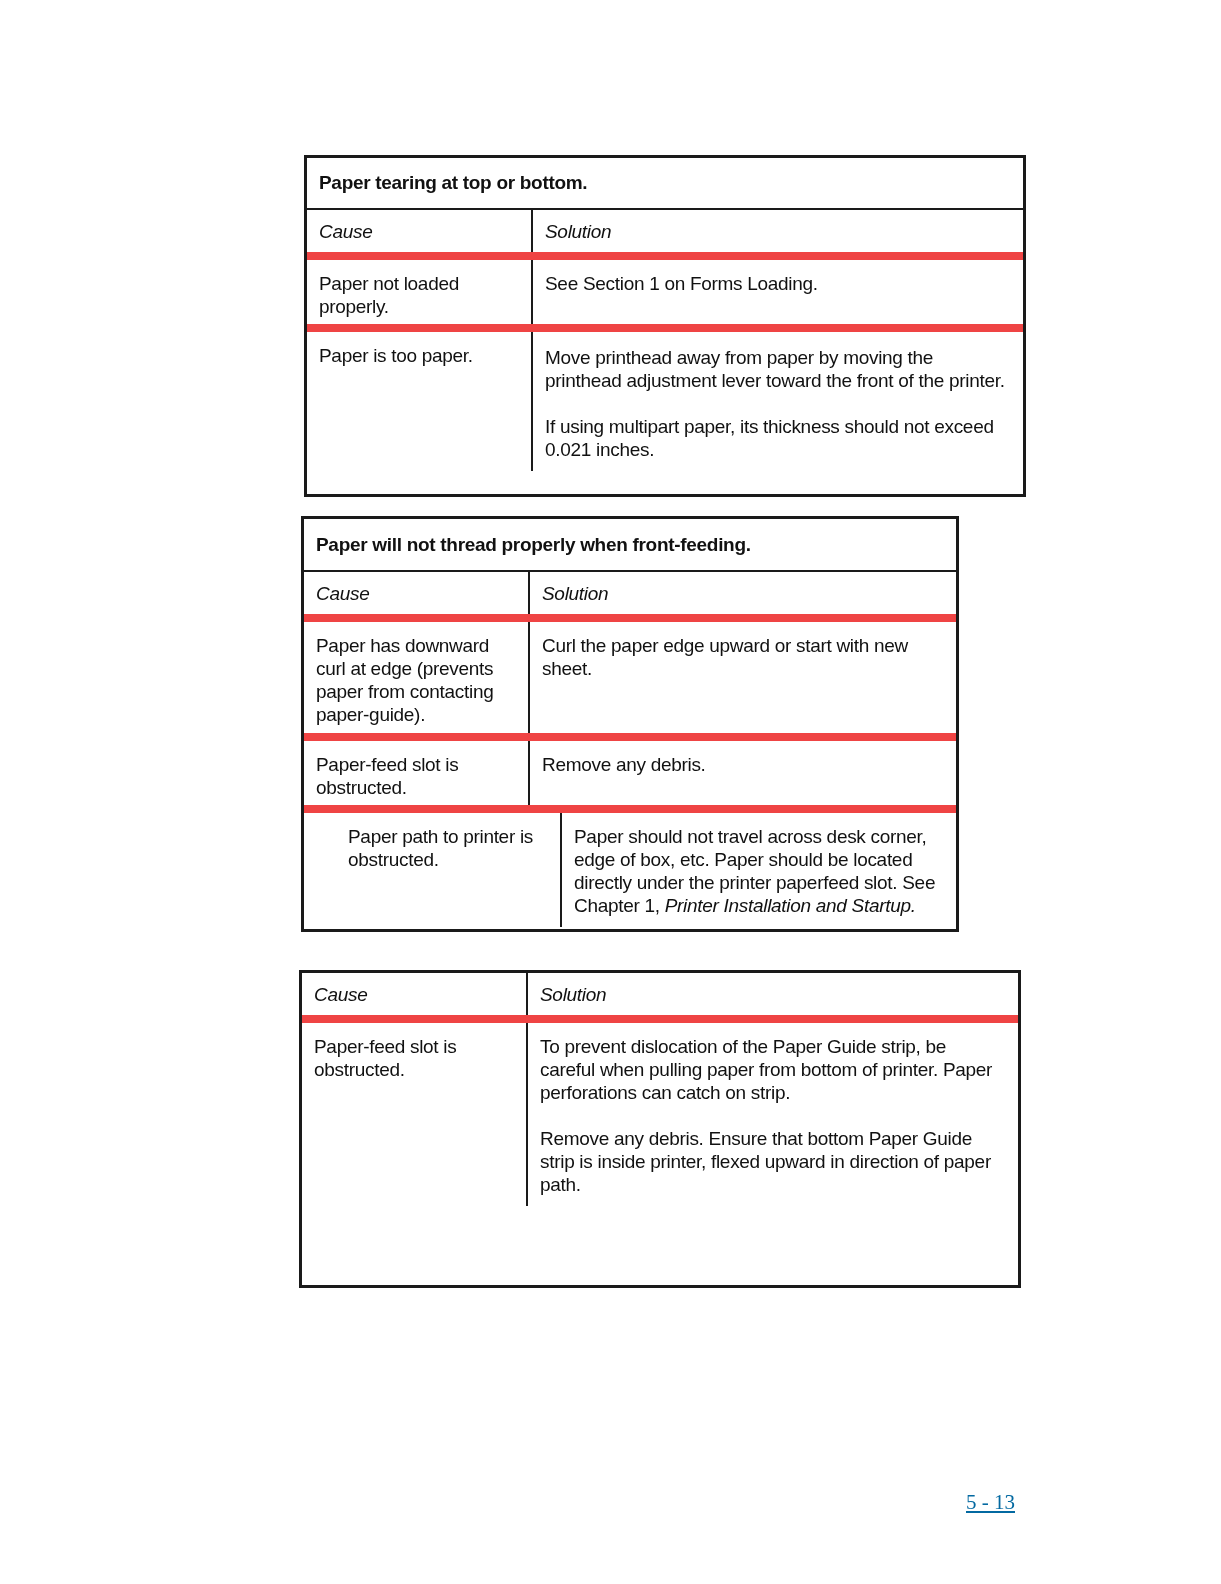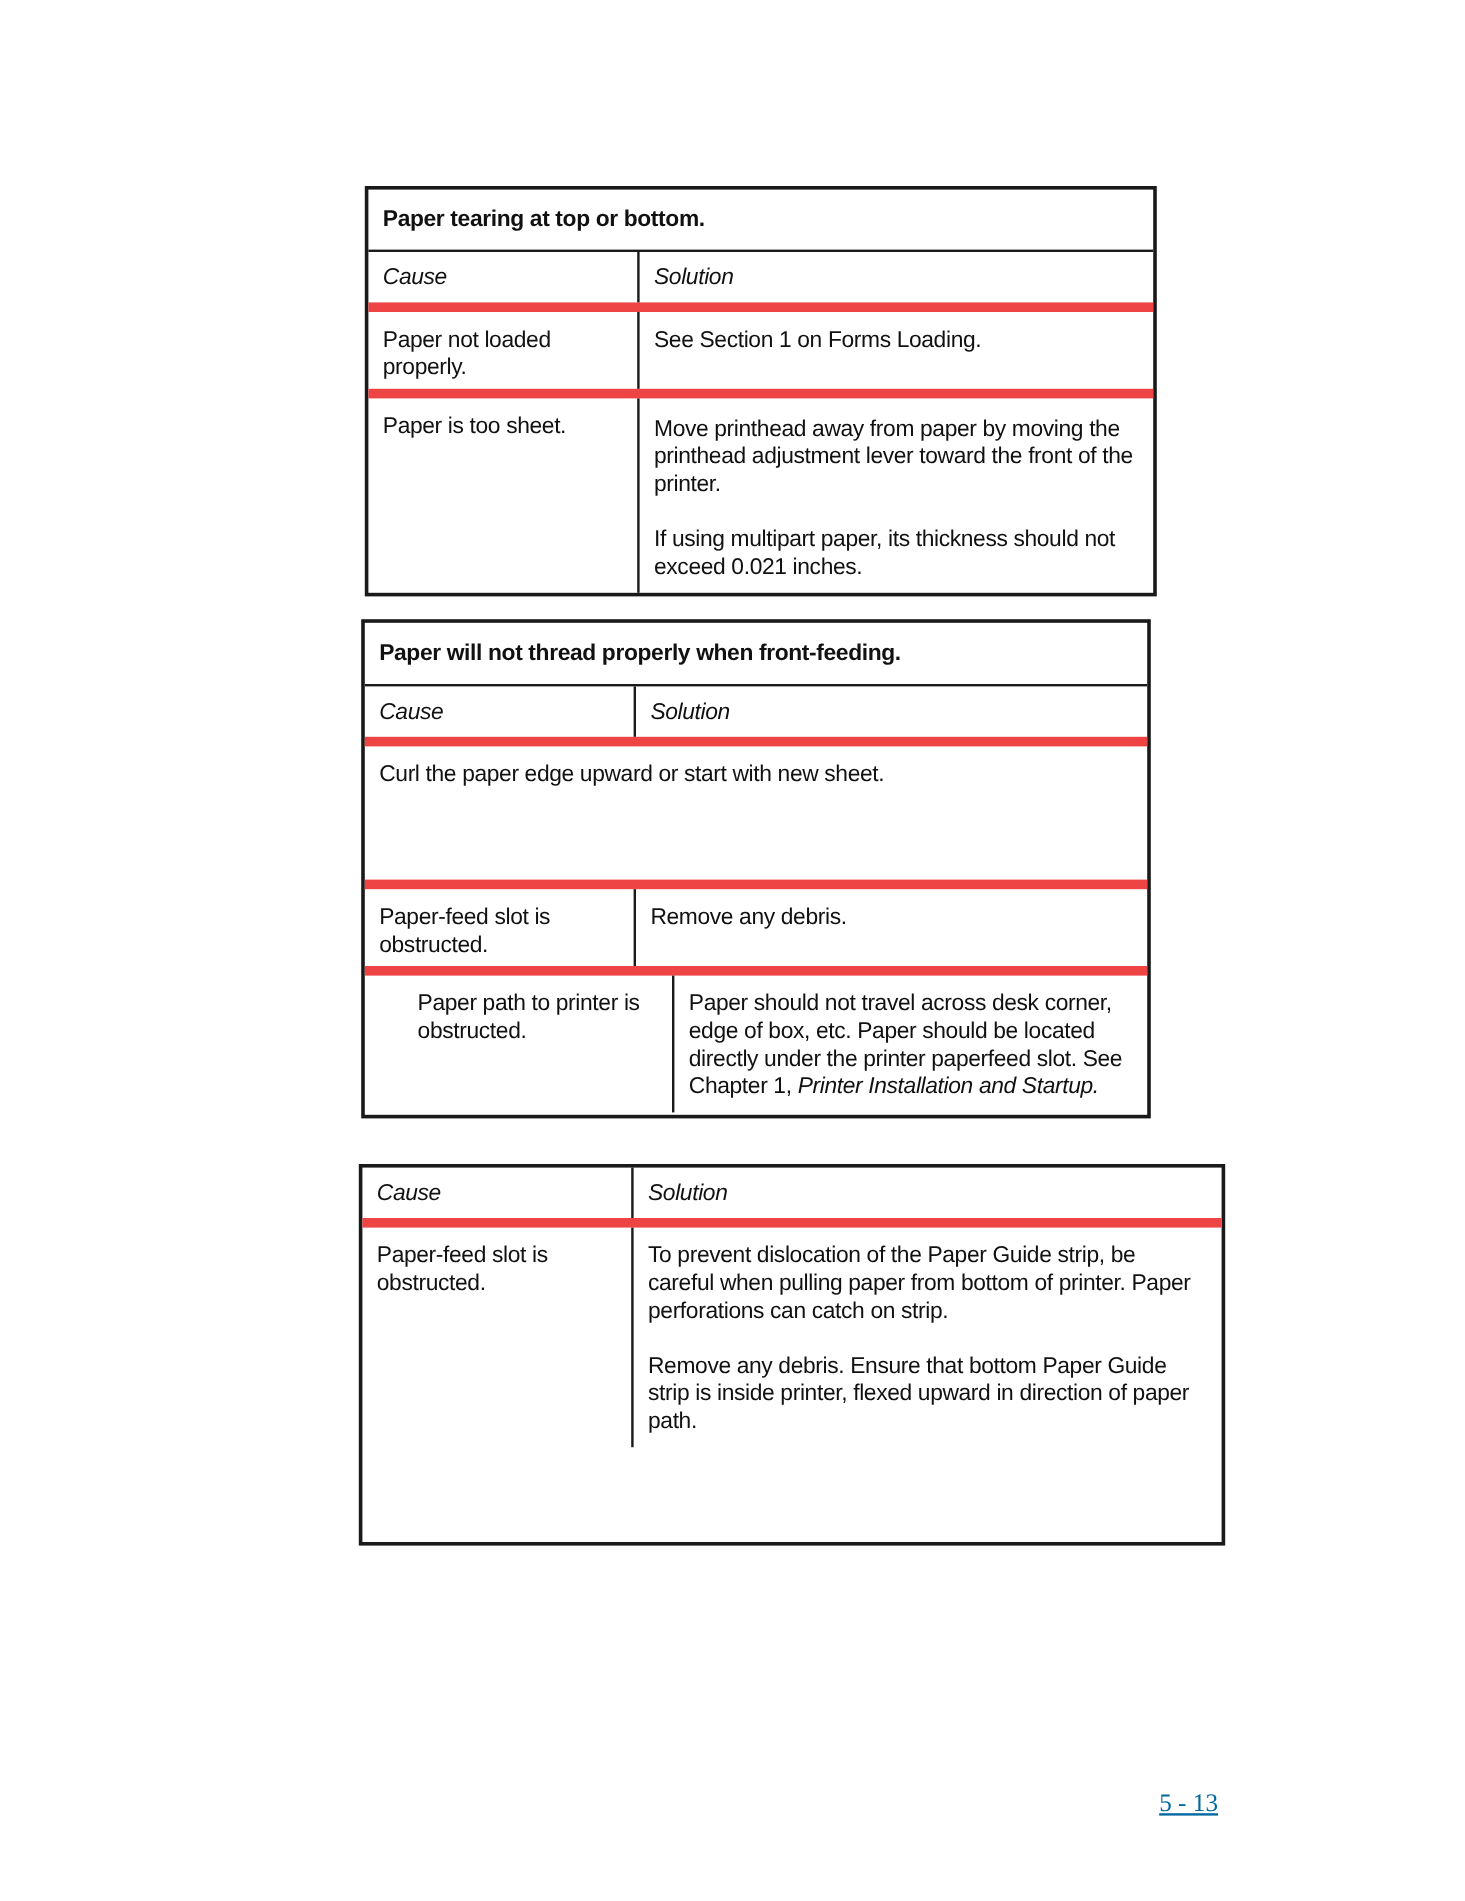--- a/index.html
+++ b/index.html
@@ -75,48 +75,49 @@
       top: 1490px;
       font-family: "Liberation Serif", serif;
       font-size: 21px;
       color: #0369a1;
       text-decoration: underline;
     }
   </style>
 </head>
 <body>
 
-<div class="ts-table" style="left:304px; top:155px; width:660px; height:342px;">
+<div class="ts-table" style="left:304px; top:155px; width:722px; height:342px;">
   <div class="ts-title" style="height:52px;">Paper tearing at top or bottom.</div>
   <div class="ts-row ts-header" style="height:50px;">
     <div class="ts-cell cause">Cause</div>
     <div class="ts-cell solution">Solution</div>
   </div>
   <div class="ts-row" style="height:72px;">
     <div class="ts-cell cause">Paper not loaded properly.</div>
     <div class="ts-cell solution">
       <p>See Section 1 on Forms Loading.</p>
     </div>
   </div>
   <div class="ts-row" style="flex:1;">
-    <div class="ts-cell cause">Paper is too sheet.</div>
+    <div class="ts-cell cause">Paper is too paper.</div>
     <div class="ts-cell solution" style="padding-top:14px;">
       <p>Move printhead away from paper by moving the printhead adjustment lever toward the front of the printer.</p>
       <p>If using multipart paper, its thickness should not exceed 0.021 inches.</p>
     </div>
   </div>
 </div>
 
 <div class="ts-table" style="left:301px; top:516px; width:658px; height:416px;">
   <div class="ts-title" style="height:53px;">Paper will not thread properly when front-feeding.</div>
   <div class="ts-row ts-header" style="height:50px;">
     <div class="ts-cell cause">Cause</div>
     <div class="ts-cell solution">Solution</div>
   </div>
   <div class="ts-row" style="height:119px;">
+    <div class="ts-cell cause">Paper has downward curl at edge (prevents paper from contacting paper-guide).</div>
     <div class="ts-cell solution">
       <p>Curl the paper edge upward or start with new sheet.</p>
     </div>
   </div>
   <div class="ts-row" style="height:72px;">
     <div class="ts-cell cause">Paper-feed slot is obstructed.</div>
     <div class="ts-cell solution">
       <p>Remove any debris.</p>
     </div>
   </div>

